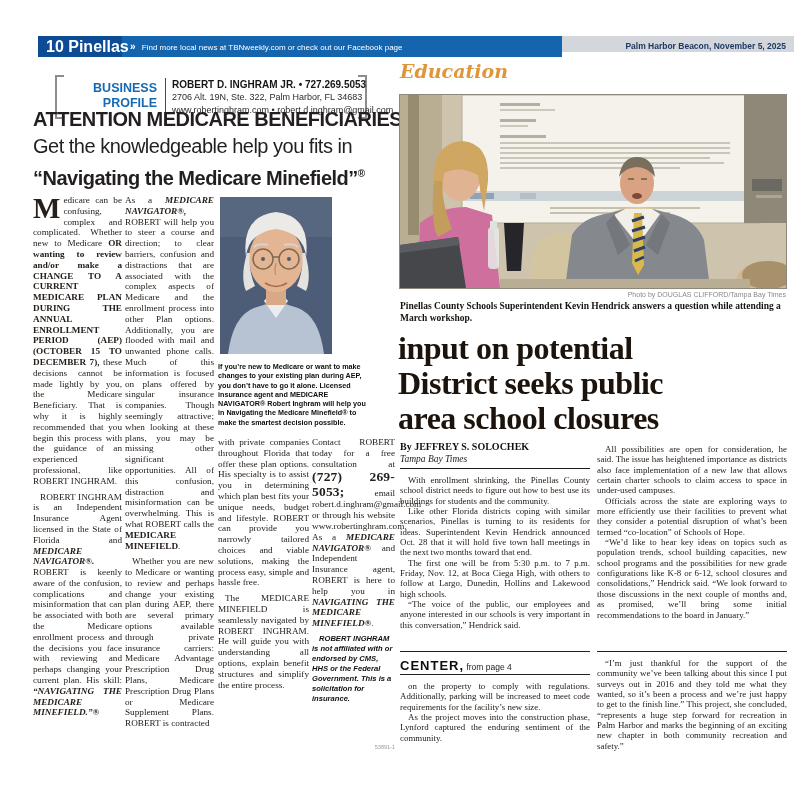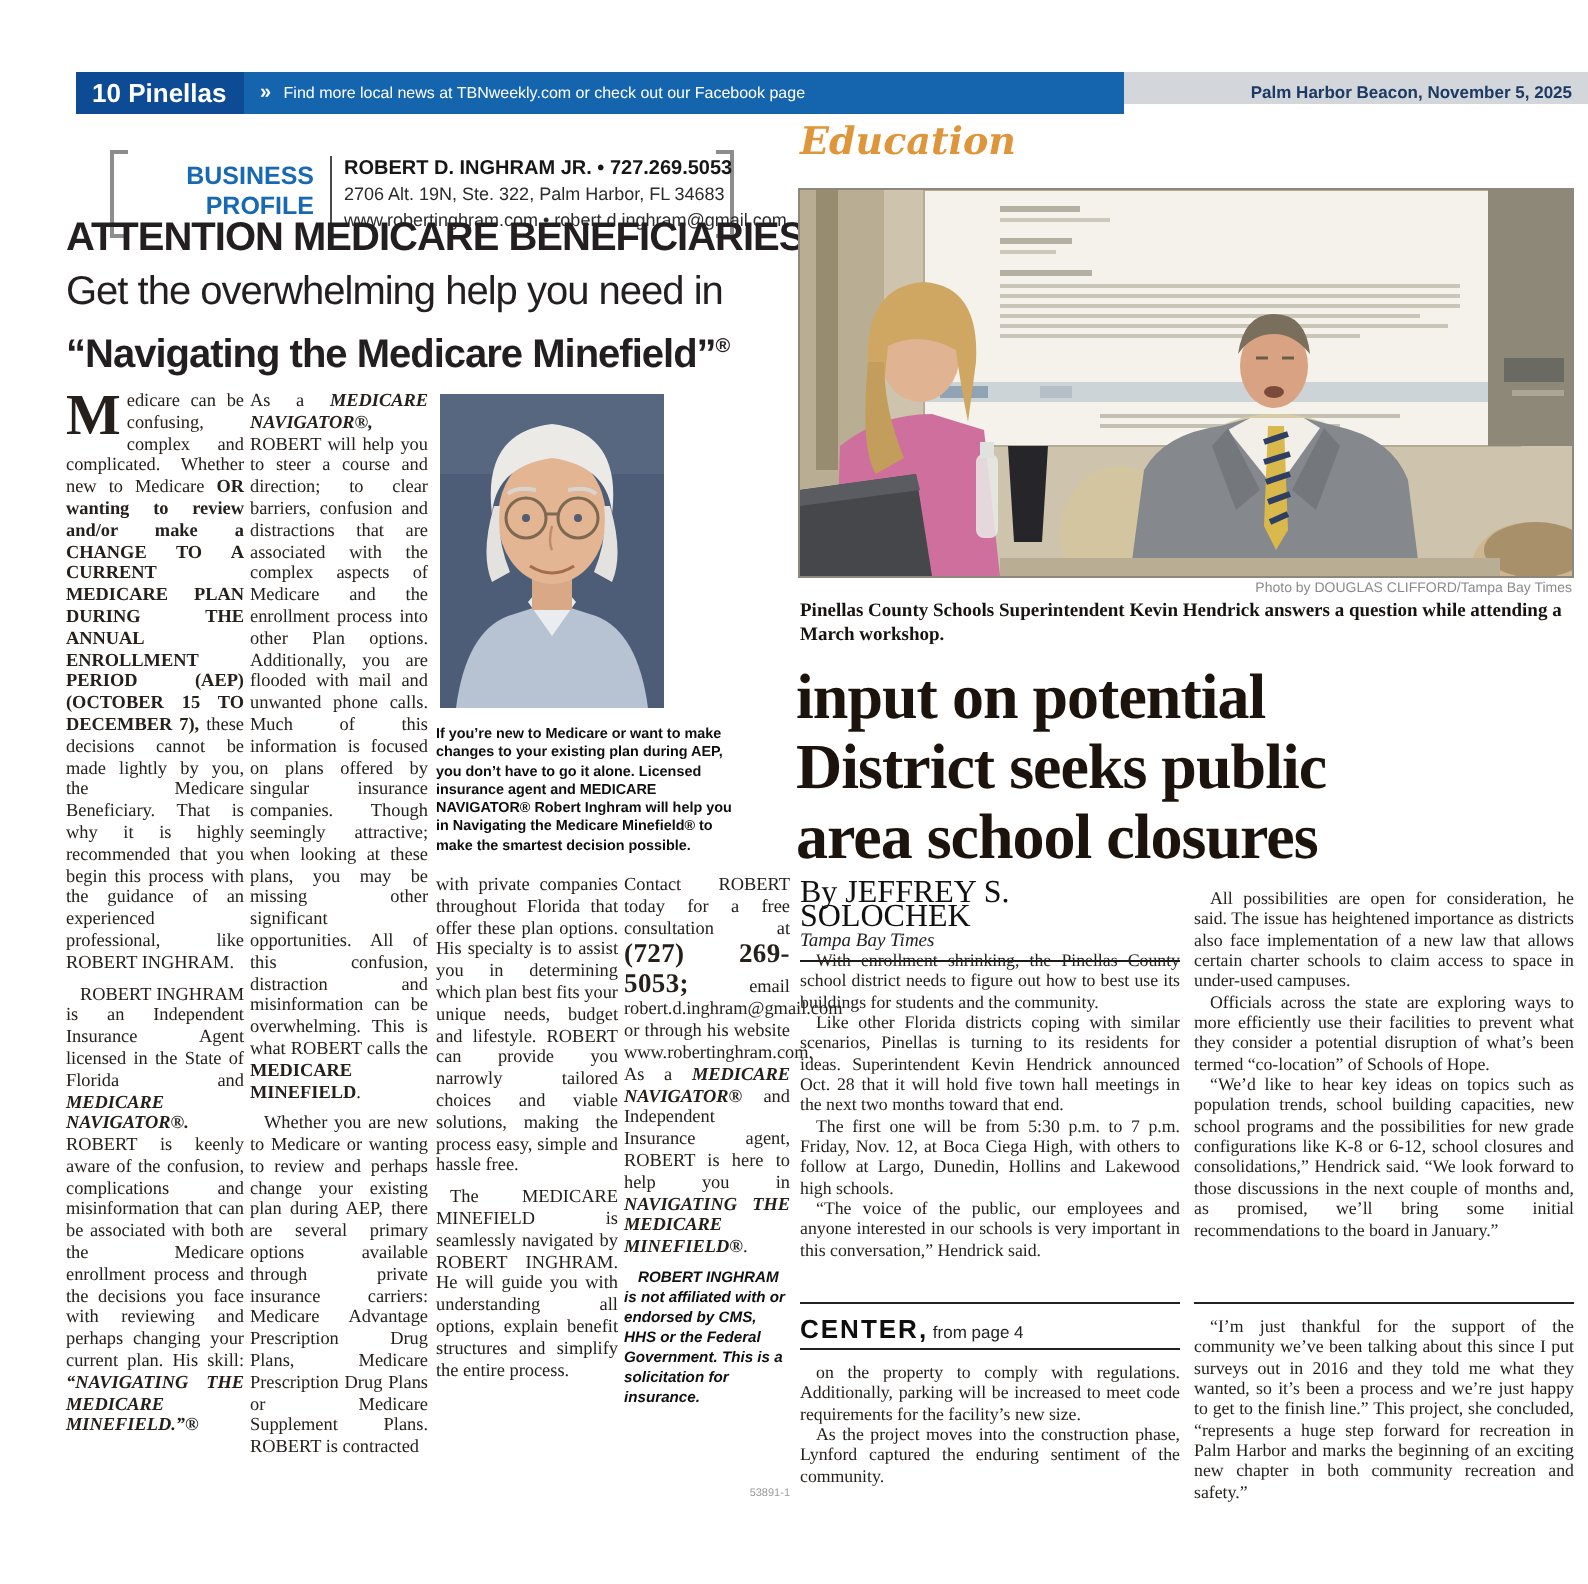--- a/index.html
+++ b/index.html
@@ -7,21 +7,21 @@
     --navy_text:#1c3a63; --profile_blue:#1769b3; --education_orange:#df953a; --ink:#231f20;
   }
   *{box-sizing:border-box;}
   body{margin:0;background:#ffffff;}
   #page{position:relative;width:794px;height:792px;background:#fff;overflow:hidden;font-family:"Liberation Serif","DejaVu Serif",serif;}
 
   
   .topbar{position:absolute;left:38px;top:36px;width:756px;height:21px;}
   .topbar-blue{position:absolute;left:0;top:0;width:524px;height:21px;background:var(--bar_blue);}
   .topbar-blue-dark{position:absolute;left:0;top:0;width:84px;height:21px;background:var(--bar_blue_dark);}
-  .topbar-title{position:absolute;left:8px;top:0;line-height:21px;color:#fff;font-family:"Liberation Sans",sans-serif;font-weight:bold;font-size:13px;white-space:nowrap;}
+  .topbar-title{position:absolute;left:8px;top:0;line-height:21px;color:#fff;font-family:"Liberation Sans",sans-serif;font-weight:bold;font-size:16px;white-space:nowrap;}
   .topbar-tagline{position:absolute;left:92px;top:0;line-height:21px;color:#fff;font-family:"Liberation Sans",sans-serif;font-size:8px;white-space:nowrap;}
   .topbar-tagline .chev{font-weight:bold;font-size:10px;margin-right:4px;}
   .topbar-gray{position:absolute;left:524px;top:0;width:232px;height:16px;background:var(--bar_gray);text-align:right;padding-right:8px;line-height:21px;color:var(--navy_text);font-family:"Liberation Sans",sans-serif;font-weight:bold;font-size:8.5px;}
 
   
   .bizbox{position:absolute;left:55px;top:75px;width:312px;height:44px;font-family:"Liberation Sans",sans-serif;}
   .bracket{position:absolute;top:0;width:9px;height:44px;border:2px solid #8d8d8d;}
   .bracket.l{left:0;border-right:none;}
   .bracket.r{right:0;border-left:none;}
   .bizlabel{position:absolute;left:12px;top:6px;width:90px;text-align:right;color:var(--profile_blue);font-weight:bold;font-size:12.5px;line-height:15px;}
@@ -56,21 +56,21 @@
   .adcaption{position:absolute;left:218px;top:362px;width:150px;font-family:"Liberation Sans",sans-serif;font-weight:bold;font-size:7.2px;line-height:9.3px;color:#0e0e0e;text-align:left;}
 
   
   .edu-label{position:absolute;left:400px;top:60px;font-family:"DejaVu Serif",serif;font-style:italic;font-weight:bold;font-size:19px;color:var(--education_orange);}
   .eduphoto{position:absolute;left:400px;top:95px;width:386px;height:193px;outline:1px solid #8e887c;}
   .photocredit{position:absolute;left:400px;top:291px;width:386px;text-align:right;font-family:"Liberation Sans",sans-serif;font-size:7px;color:#8a8a8a;}
   .educaption{position:absolute;left:400px;top:300px;width:388px;font-weight:bold;font-size:9.5px;line-height:12px;color:#161310;}
   .headline{position:absolute;left:398px;top:331px;width:394px;font-weight:bold;font-size:32px;line-height:35px;letter-spacing:-0.5px;color:#1c140c;}
   .headline div{white-space:nowrap;}
   .byline{position:absolute;left:400px;top:441px;width:190px;}
-  .byline .by{font-weight:normal;font-size:16px;color:#111;line-height:12px;}
+  .byline .by{font-weight:bold;font-size:10px;color:#111;line-height:12px;}
   .byline .org{font-style:italic;font-size:9.5px;color:#222;line-height:12px;}
   .bylinerule{border-top:1.5px solid #1a1a1a;margin-top:3px;}
   .artcol{position:absolute;width:190px;font-size:8.9px;line-height:10.35px;text-align:justify;color:#26201c;}
   #artA{left:400px;top:475px;}
   #artB{left:597px;top:444px;}
   .artcol p{margin:0;text-indent:8px;}
 
   
   .jumprule{position:absolute;width:190px;border-top:1px solid #222;}
   .jumphead{position:absolute;left:400px;top:656px;width:190px;font-family:"Liberation Sans",sans-serif;}
@@ -109,21 +109,21 @@
     <div class="bizdivider"></div>
     <div class="bizinfo">
       <div class="bizname">ROBERT D. INGHRAM JR. • 727.269.5053</div>
       <div class="bizline">2706 Alt. 19N, Ste. 322, Palm Harbor, FL 34683</div>
       <div class="bizline">www.robertinghram.com • robert.d.inghram@gmail.com</div>
     </div>
   </div>
 
   <div class="adhead">
     <div class="l b">ATTENTION MEDICARE BENEFICIARIES:</div>
-    <div class="l">Get the overwhelming help you need in</div>
+    <div class="l">Get the knowledgeable help you fits in</div>
     <div class="l b"><span>“Navigating the Medicare Minefield”</span><sup>®</sup></div>
   </div>
 
   <div class="adcol" id="adcol1">
     <p><span class="dropcap">M</span><span><span>edicare can be confusing, complex and complicated.  Whether new to Medicare </span><span class="b">OR wanting to review and/or make a CHANGE TO A CURRENT MEDICARE PLAN DURING THE ANNUAL ENROLLMENT PERIOD (AEP) (OCTOBER 15 TO DECEMBER 7),</span><span> these decisions cannot be made lightly by you, the Medicare Beneficiary. That is why it is highly recommended that you begin this process with the guidance of an experienced professional, like ROBERT INGHRAM.</span></span></p>
     <p><span>ROBERT INGHRAM is an Independent Insurance Agent licensed in the State of Florida and </span><span class="bi">MEDICARE NAVIGATOR®.</span><span> ROBERT is keenly aware of the confusion, complications and misinformation that can be associated with both the Medicare enrollment process and the decisions you face with reviewing and perhaps changing your current plan. His skill: </span><span class="bi">“NAVIGATING THE MEDICARE MINEFIELD.”®</span></p>
   </div>
 
   <div class="adcol" id="adcol2">
     <p><span>As a </span><span class="bi">MEDICARE NAVIGATOR®,</span><span> ROBERT will help you to steer a course and direction; to clear barriers, confusion and distractions that are associated with the complex aspects of Medicare and the enrollment process into other Plan options. Additionally, you are flooded with mail and unwanted phone calls. Much of this information is focused on plans offered by singular insurance companies. Though seemingly attractive; when looking at these plans, you may be missing other significant opportunities. All of this confusion, distraction and misinformation can be overwhelming. This is what ROBERT calls the </span><span class="b">MEDICARE MINEFIELD</span><span>.</span></p>

